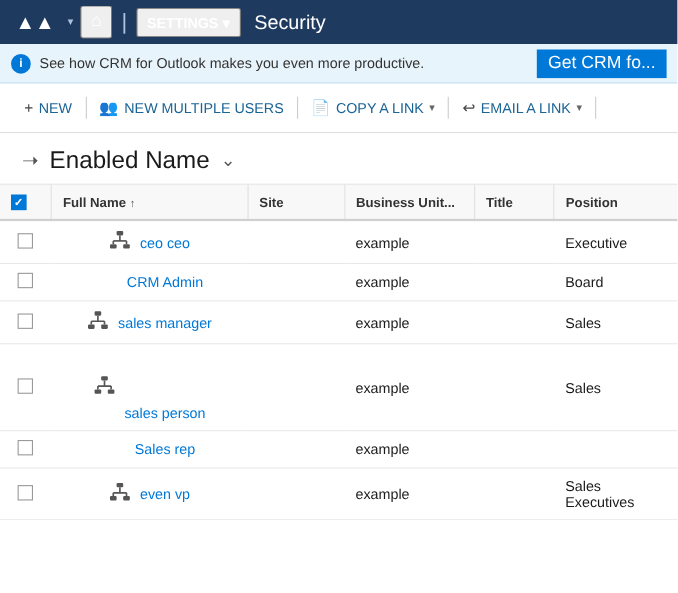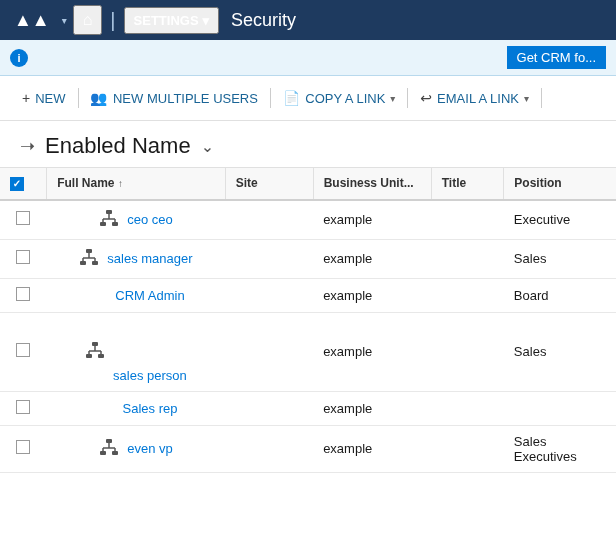--- a/index.html
+++ b/index.html
@@ -84,21 +84,21 @@
     .info-text {
       color: #333;
       font-size: 13px;
     }
     .info-action-btn {
       margin-left: auto;
       background: #0078d7;
       color: white;
       border: none;
       padding: 4px 10px;
-      font-size: 13px;
+      font-size: 16px;
       cursor: pointer;
       white-space: nowrap;
     }
 
     
     .toolbar {
       display: flex;
       align-items: center;
       padding: 8px 12px;
       gap: 0;
@@ -221,20 +221,21 @@
   <span class="nav-divider">|</span>
   <button class="nav-settings-btn">
     <span>SETTINGS</span>
     <span>▾</span>
   </button>
   <span class="nav-security-label">Security</span>
 </div>
 
 <div class="info-bar">
   <div class="info-icon">i</div>
+  <span class="info-text">See how CRM for Outlook makes you even more productive.</span>
   <button class="info-action-btn">Get CRM fo...</button>
 </div>
 
 <div class="toolbar">
   <button class="toolbar-btn">
     <span class="btn-icon">+</span>
     <span>NEW</span>
   </button>
   <div class="toolbar-sep"></div>
   <button class="toolbar-btn">
@@ -296,20 +297,33 @@
         </td>
         <td></td>
         <td>example</td>
         <td></td>
         <td>Executive</td>
       </tr>
       <tr>
         <td class="check-col"><div class="check-box"></div></td>
         <td>
           <div class="name-cell">
+            <span style="display: inline-block; width: 22px;"></span>
+            <span style="color: rgb(0, 120, 215); cursor: pointer;">CRM Admin</span>
+          </div>
+        </td>
+        <td></td>
+        <td>example</td>
+        <td></td>
+        <td>Board</td>
+      </tr>
+      <tr>
+        <td class="check-col"><div class="check-box"></div></td>
+        <td>
+          <div class="name-cell">
             <span style="display: inline-block; width: 22px; height: 22px; color: rgb(68, 68, 68); font-size: 14px;"><svg width="20" height="20" viewBox="0 0 20 20" fill="none" xmlns="http://www.w3.org/2000/svg">
         <rect x="7" y="1" width="6" height="4" rx="1" fill="#555"></rect>
         <rect x="1" y="13" width="6" height="4" rx="1" fill="#555"></rect>
         <rect x="13" y="13" width="6" height="4" rx="1" fill="#555"></rect>
         <line x1="10" y1="5" x2="10" y2="10" stroke="#555" stroke-width="1.5"></line>
         <line x1="4" y1="10" x2="16" y2="10" stroke="#555" stroke-width="1.5"></line>
         <line x1="4" y1="10" x2="4" y2="13" stroke="#555" stroke-width="1.5"></line>
         <line x1="16" y1="10" x2="16" y2="13" stroke="#555" stroke-width="1.5"></line>
       </svg></span>
             <span style="color: rgb(0, 120, 215); cursor: pointer;">sales manager</span>
@@ -317,33 +331,20 @@
         </td>
         <td></td>
         <td>example</td>
         <td></td>
         <td>Sales</td>
       </tr>
       <tr>
         <td class="check-col"><div class="check-box"></div></td>
         <td>
           <div class="name-cell">
-            <span style="display: inline-block; width: 22px;"></span>
-            <span style="color: rgb(0, 120, 215); cursor: pointer;">CRM Admin</span>
-          </div>
-        </td>
-        <td></td>
-        <td>example</td>
-        <td></td>
-        <td>Board</td>
-      </tr>
-      <tr>
-        <td class="check-col"><div class="check-box"></div></td>
-        <td>
-          <div class="name-cell">
             <span style="display: inline-block; width: 22px; height: 22px; color: rgb(68, 68, 68); font-size: 14px;"><svg width="20" height="20" viewBox="0 0 20 20" fill="none" xmlns="http://www.w3.org/2000/svg">
         <rect x="7" y="1" width="6" height="4" rx="1" fill="#555"></rect>
         <rect x="1" y="13" width="6" height="4" rx="1" fill="#555"></rect>
         <rect x="13" y="13" width="6" height="4" rx="1" fill="#555"></rect>
         <line x1="10" y1="5" x2="10" y2="10" stroke="#555" stroke-width="1.5"></line>
         <line x1="4" y1="10" x2="16" y2="10" stroke="#555" stroke-width="1.5"></line>
         <line x1="4" y1="10" x2="4" y2="13" stroke="#555" stroke-width="1.5"></line>
         <line x1="16" y1="10" x2="16" y2="13" stroke="#555" stroke-width="1.5"></line>
       </svg></span>
             <span style="color: rgb(0, 120, 215); cursor: pointer; margin-top: 47px;">sales person</span>

